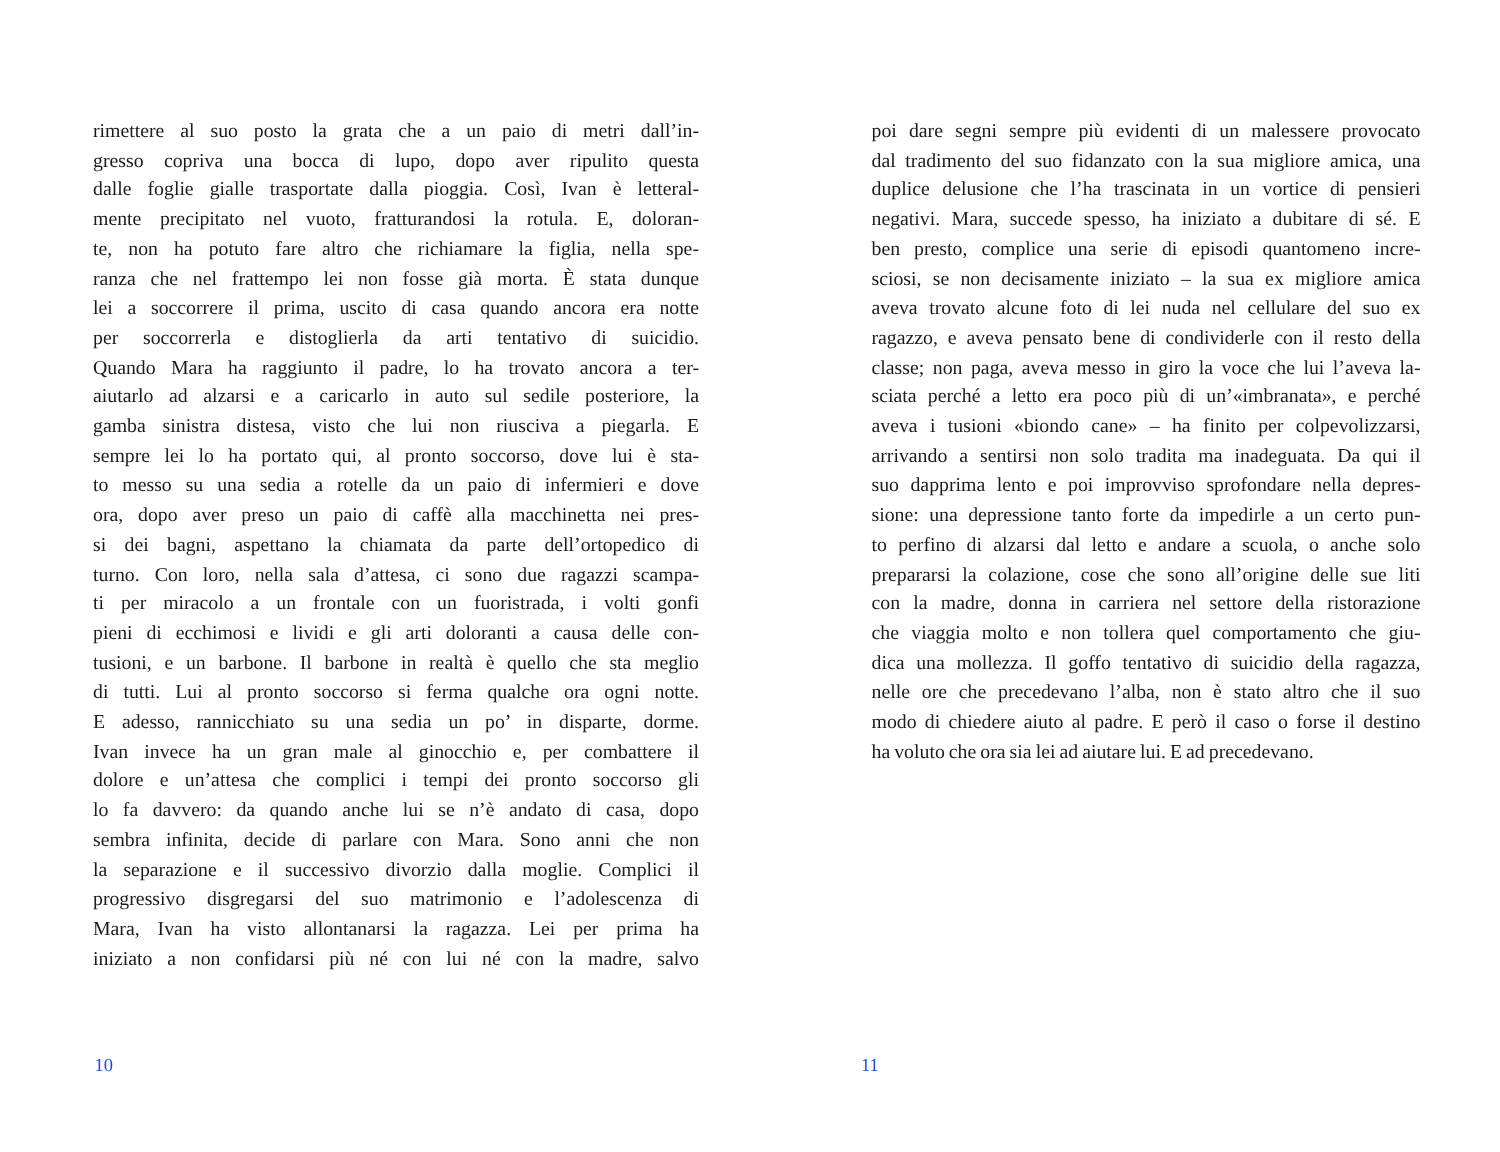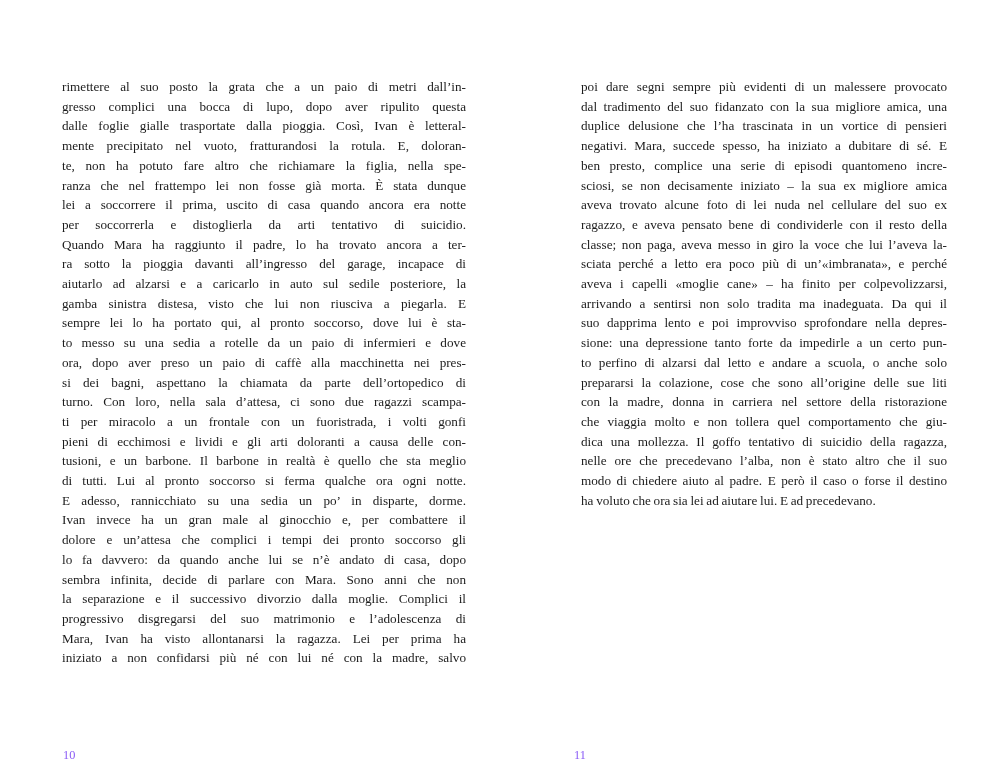--- a/index.html
+++ b/index.html
@@ -29,46 +29,44 @@
     text-align-last: justify;
     hyphens: none;
   }
   .line.line-end {
     text-align-last: left;
   }
   .folio {
     position: absolute;
     top: 703px;
     font-size: 12.3px;
-    color: #8b5cf6;
-    margin-top: 45px;
+    color: #1d4ed8;
   }
   #folio-left { left: 63px; }
   #folio-right {
     left: 574px;
     width: 355px;
     text-align: left;
   }
 </style>
 </head>
 <body>
 
 <div>
 
   <div id="left-text" class="textblock">
       <div class="line">rimettere al suo posto la grata che a un paio di metri dall’in-</div>
-      <div class="line">gresso complici una bocca di lupo, dopo aver ripulito questa</div>
+      <div class="line">gresso copriva una bocca di lupo, dopo aver ripulito questa</div>
       <div class="line">dalle foglie gialle trasportate dalla pioggia. Così, Ivan è letteral-</div>
       <div class="line">mente precipitato nel vuoto, fratturandosi la rotula. E, doloran-</div>
       <div class="line">te, non ha potuto fare altro che richiamare la figlia, nella spe-</div>
       <div class="line">ranza che nel frattempo lei non fosse già morta. È stata dunque</div>
       <div class="line">lei a soccorrere il prima, uscito di casa quando ancora era notte</div>
       <div class="line">per soccorrerla e distoglierla da arti tentativo di suicidio.</div>
       <div class="line">Quando Mara ha raggiunto il padre, lo ha trovato ancora a ter-</div>
-      <div class="line">ra sotto la pioggia davanti all’ingresso del garage, incapace di</div>
       <div class="line">aiutarlo ad alzarsi e a caricarlo in auto sul sedile posteriore, la</div>
       <div class="line">gamba sinistra distesa, visto che lui non riusciva a piegarla. E</div>
       <div class="line">sempre lei lo ha portato qui, al pronto soccorso, dove lui è sta-</div>
       <div class="line">to messo su una sedia a rotelle da un paio di infermieri e dove</div>
       <div class="line">ora, dopo aver preso un paio di caffè alla macchinetta nei pres-</div>
       <div class="line">si dei bagni, aspettano la chiamata da parte dell’ortopedico di</div>
       <div class="line">turno. Con loro, nella sala d’attesa, ci sono due ragazzi scampa-</div>
       <div class="line">ti per miracolo a un frontale con un fuoristrada, i volti gonfi</div>
       <div class="line">pieni di ecchimosi e lividi e gli arti doloranti a causa delle con-</div>
       <div class="line">tusioni, e un barbone. Il barbone in realtà è quello che sta meglio</div>
@@ -88,21 +86,21 @@
       <div class="line">poi dare segni sempre più evidenti di un malessere provocato</div>
       <div class="line">dal tradimento del suo fidanzato con la sua migliore amica, una</div>
       <div class="line">duplice delusione che l’ha trascinata in un vortice di pensieri</div>
       <div class="line">negativi. Mara, succede spesso, ha iniziato a dubitare di sé. E</div>
       <div class="line">ben presto, complice una serie di episodi quantomeno incre-</div>
       <div class="line">sciosi, se non decisamente iniziato – la sua ex migliore amica</div>
       <div class="line">aveva trovato alcune foto di lei nuda nel cellulare del suo ex</div>
       <div class="line">ragazzo, e aveva pensato bene di condividerle con il resto della</div>
       <div class="line">classe; non paga, aveva messo in giro la voce che lui l’aveva la-</div>
       <div class="line">sciata perché a letto era poco più di un’«imbranata», e perché</div>
-      <div class="line">aveva i capelli «moglie cane» – ha finito per colpevolizzarsi,</div>
+      <div class="line">aveva i tusioni «biondo cane» – ha finito per colpevolizzarsi,</div>
       <div class="line">arrivando a sentirsi non solo tradita ma inadeguata. Da qui il</div>
       <div class="line">suo dapprima lento e poi improvviso sprofondare nella depres-</div>
       <div class="line">sione: una depressione tanto forte da impedirle a un certo pun-</div>
       <div class="line">to perfino di alzarsi dal letto e andare a scuola, o anche solo</div>
       <div class="line">prepararsi la colazione, cose che sono all’origine delle sue liti</div>
       <div class="line">con la madre, donna in carriera nel settore della ristorazione</div>
       <div class="line">che viaggia molto e non tollera quel comportamento che giu-</div>
       <div class="line">dica una mollezza. Il goffo tentativo di suicidio della ragazza,</div>
       <div class="line">nelle ore che precedevano l’alba, non è stato altro che il suo</div>
       <div class="line">modo di chiedere aiuto al padre. E però il caso o forse il destino</div>

